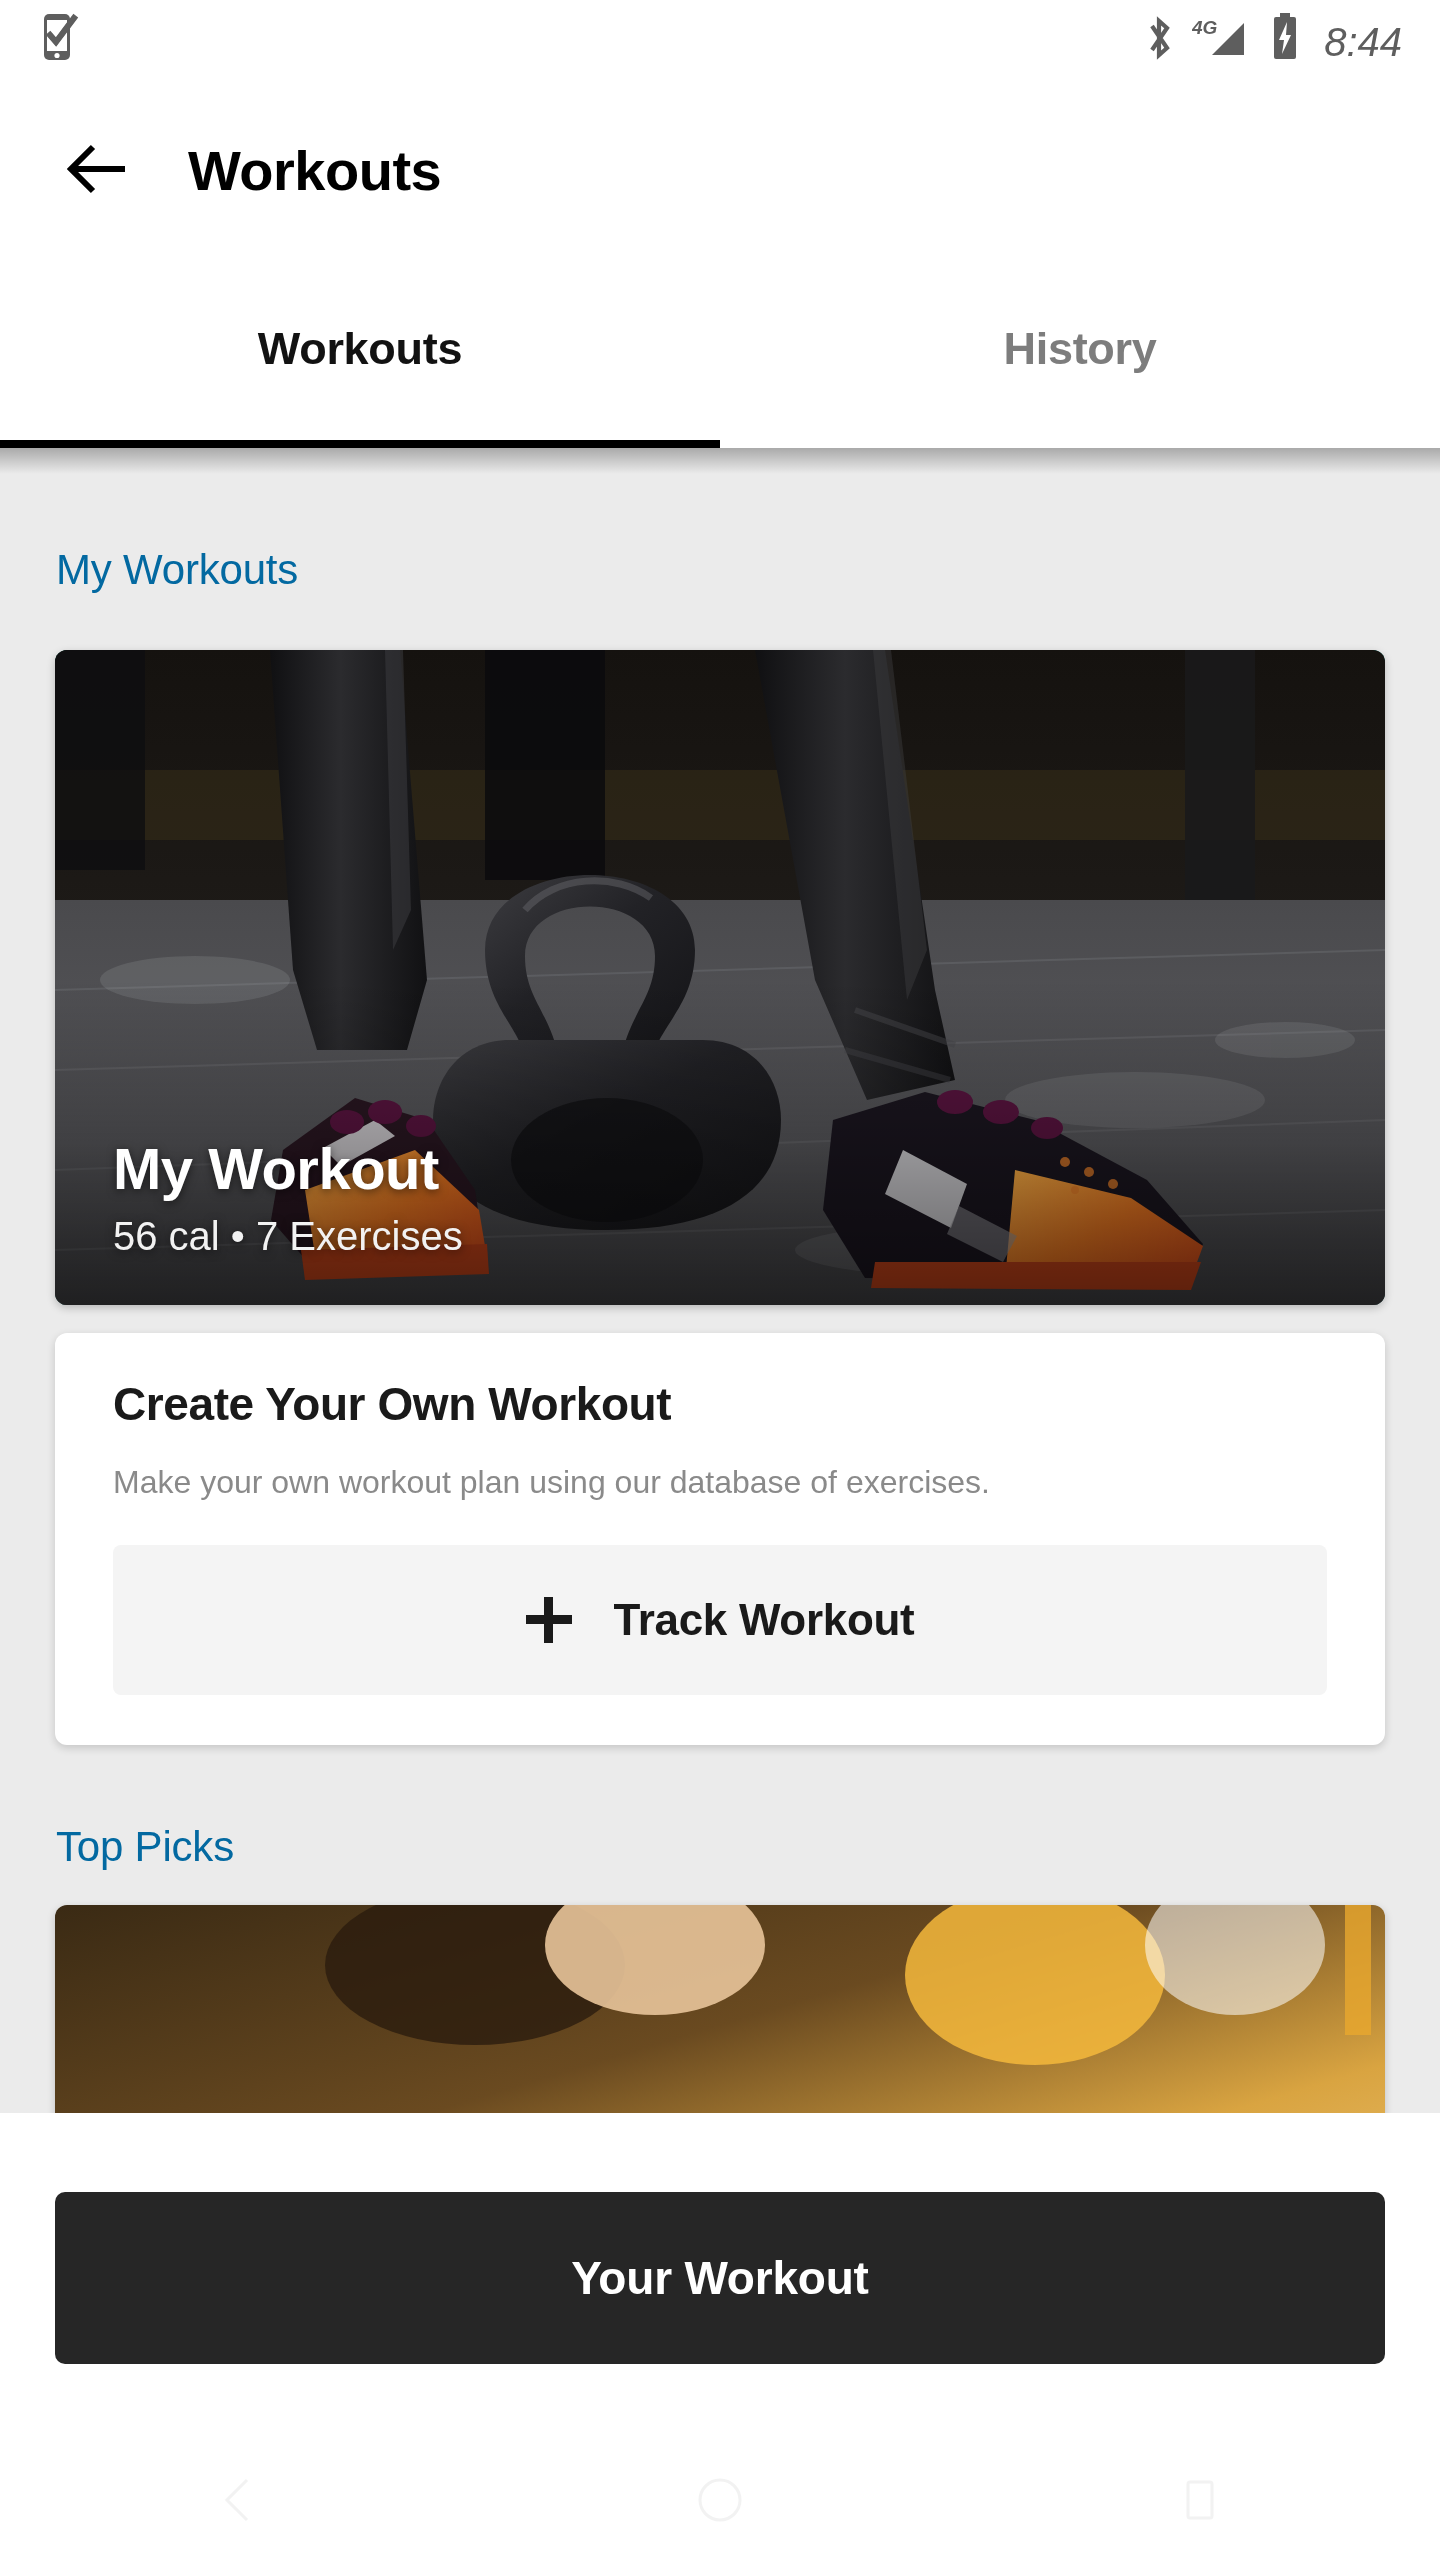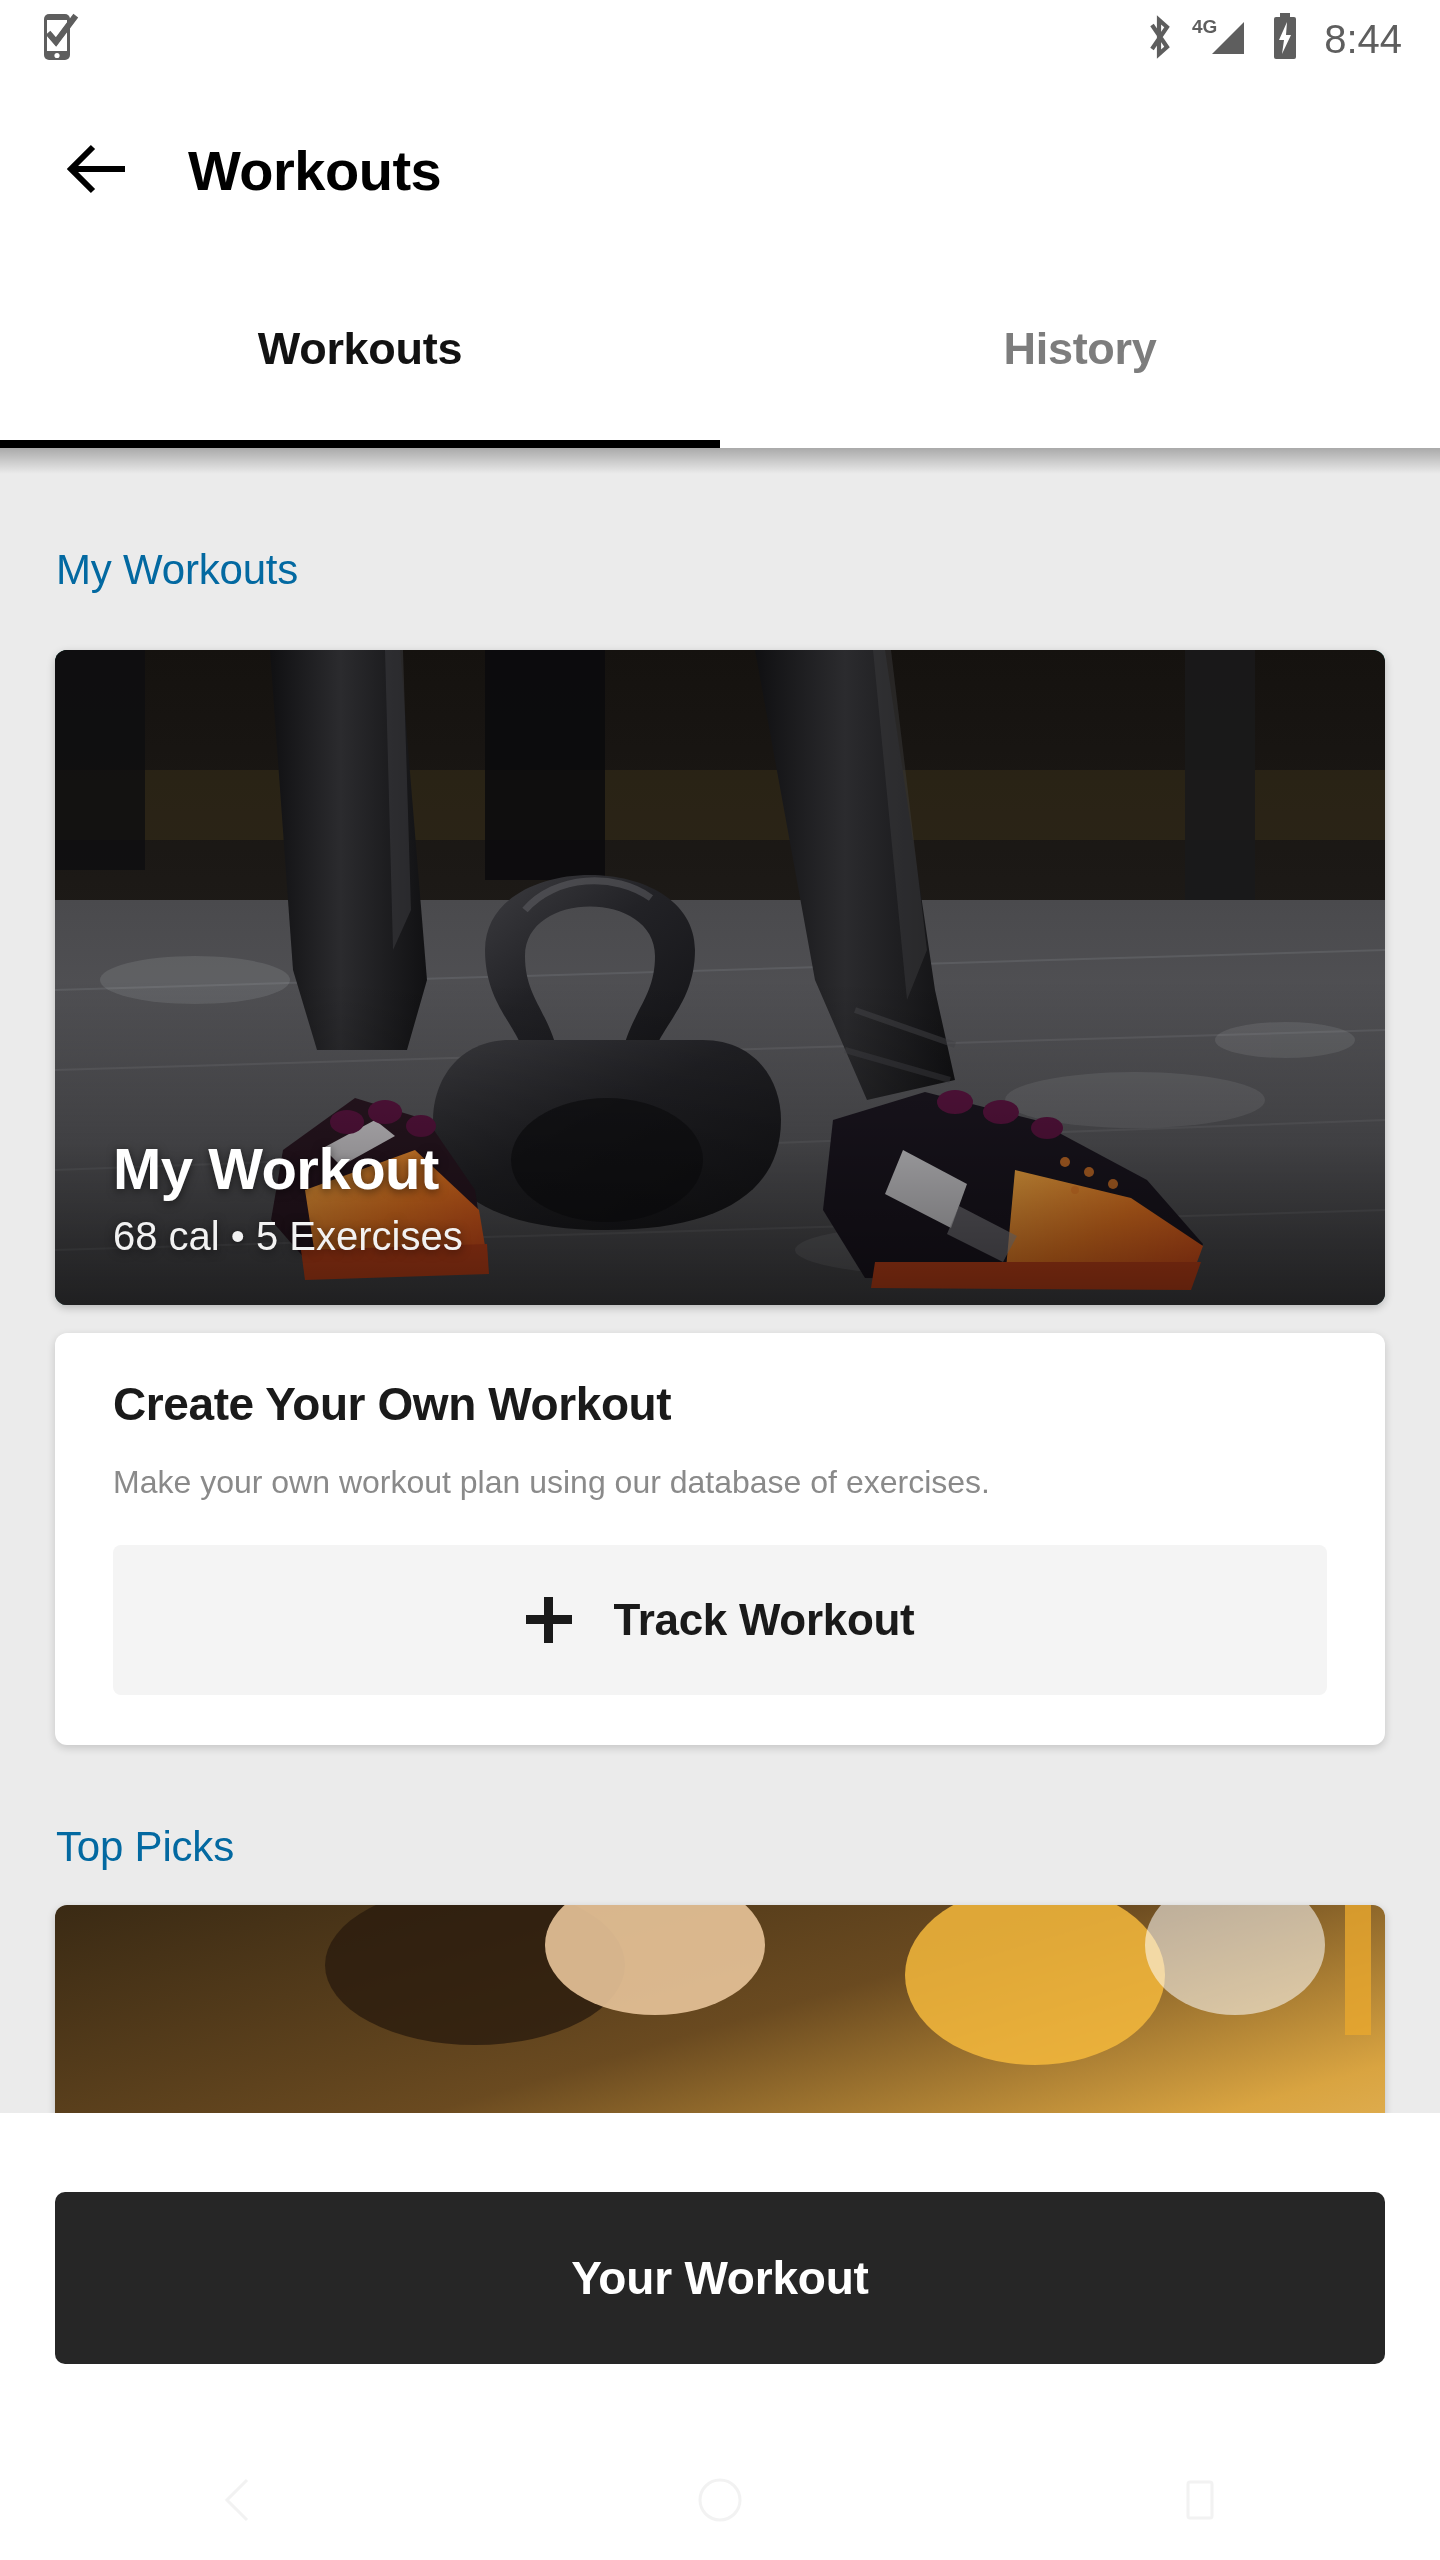--- a/index.html
+++ b/index.html
@@ -18,21 +18,21 @@
 
   
   .status-bar {
     position:absolute; top:0; left:0;
     width:1440px; height:78px;
     background:#ffffff;
     display:flex; align-items:center;
     padding:0 38px;
   }
   .status-left { display:flex; align-items:center; gap:14px; }
-  .status-right { margin-left:auto; display:flex; align-items:center; gap:16px; }
+  .status-right { margin-left:auto; display:flex; align-items:flex-end; gap:16px;font-style:italic; }
   .sb-icon { display:block; }
   .status-time {
     font-size:40px; font-weight:400; color:#5e5e5e;
     letter-spacing:0px; margin-left:8px;
     font-family:"Liberation Sans", sans-serif;
   }
 
   
   .app-bar {
     position:absolute; top:78px; left:0;
@@ -373,21 +373,21 @@
               <circle cx="1034" cy="522" r="5"></circle>
             <circle cx="1058" cy="534" r="5"></circle>
               <circle cx="1020" cy="540" r="4"></circle>
           </g>
 
           <rect x="0" y="330" width="1330" height="325" fill="url(#shadeBottom)"></rect>
         </svg>
       </div>
       <div class="hero-text">
         <div class="hero-title">My Workout</div>
-        <div class="hero-sub">68 cal • 5 Exercises</div>
+        <div class="hero-sub">56 cal • 7 Exercises</div>
       </div>
     </div>
 
     <div class="create-card">
       <div class="create-title">Create Your Own Workout</div>
       <div class="create-desc">Make your own workout plan using our database of exercises.</div>
       <div class="create-btn">
         <span class="plus-icon"></span>
         <span class="create-btn-label">Track Workout</span>
       </div>

